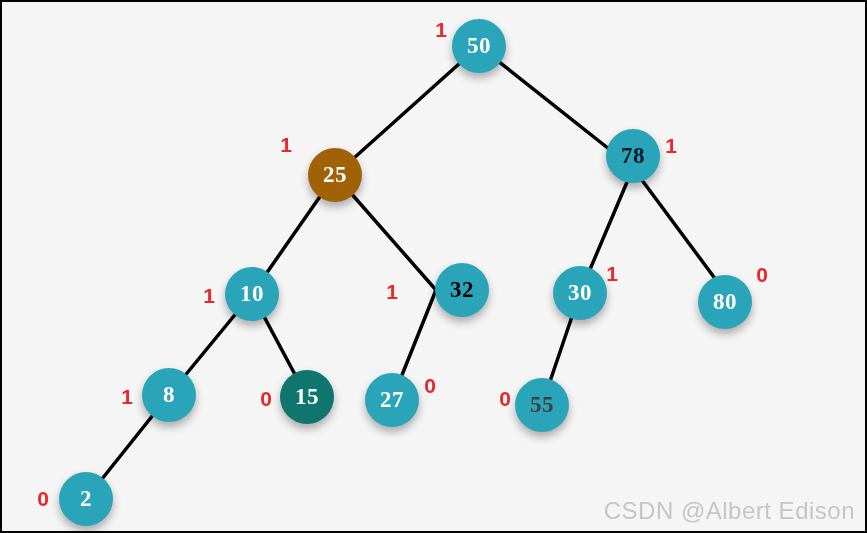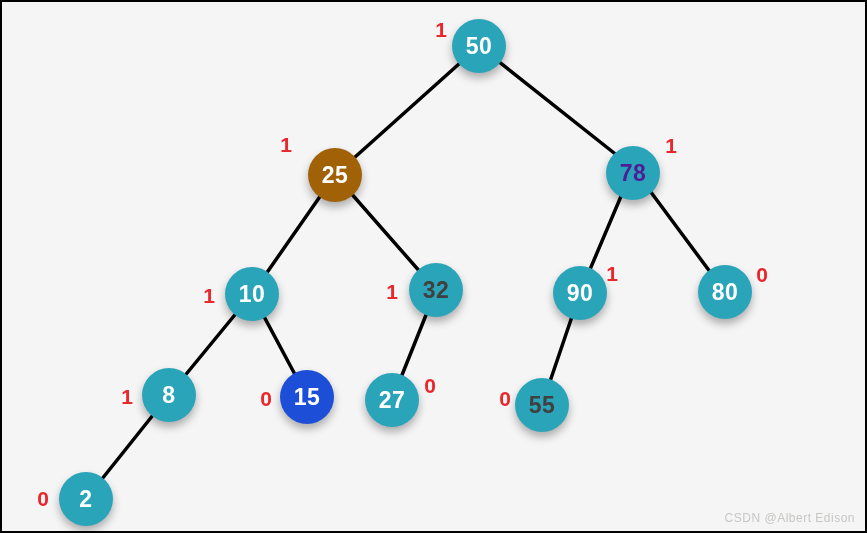--- a/index.html
+++ b/index.html
@@ -38,33 +38,34 @@
     border-radius: 50%;
     transform: translate(-50%, -50%);
     display: flex;
     align-items: center;
     justify-content: center;
     color: #fff;
     font-size: 23px;
     font-weight: bold;
     box-shadow: 0 5px 8px rgba(0,0,0,0.30);
     letter-spacing: 0.5px;
+    font-family: Liberation Serif, serif;
   }
   .node-flag {
     position: absolute;
     transform: translate(-50%, -50%);
     font-size: 21px;
     font-weight: bold;
     line-height: 1;
   }
   .watermark {
     position: absolute;
     right: 10px;
     bottom: 6px;
-    font-size: 12px;
+    font-size: 24px;
     color: #c6c6c4;
     letter-spacing: 0.5px;
   }
 </style>
 </head>
 <body>
 
 <div class="frame">
   <svg class="edges" xmlns="http://www.w3.org/2000/svg">
       <line x1="477" y1="44" x2="333" y2="173" stroke="#000000" stroke-width="3.5" stroke-linecap="round"></line>
@@ -77,33 +78,33 @@
       <line x1="250" y1="292" x2="305" y2="395" stroke="#000000" stroke-width="3.5" stroke-linecap="round"></line>
       <line x1="434" y1="288" x2="390" y2="398" stroke="#000000" stroke-width="3.5" stroke-linecap="round"></line>
       <line x1="578" y1="291" x2="540" y2="403" stroke="#000000" stroke-width="3.5" stroke-linecap="round"></line>
       <line x1="167" y1="393" x2="84" y2="497" stroke="#000000" stroke-width="3.5" stroke-linecap="round"></line>
     </svg>
   <div class="nodes">
       <div class="tree-node" style="left: 477px; top: 44px; background: rgb(42, 164, 185); color: rgb(255, 255, 255);">50</div>
       <div class="node-flag" style="left: 439px; top: 27px; color: rgb(232, 40, 44);">1</div>
       <div class="tree-node" style="left: 333px; top: 173px; background: #a16207; color: rgb(255, 255, 255);">25</div>
       <div class="node-flag" style="left: 284px; top: 142px; color: rgb(232, 40, 44);">1</div>
-      <div class="tree-node" style="left: 631px; top: 171px; background: rgb(42, 164, 185); color: #4c1d95;">78</div>
+      <div class="tree-node" style="left: 631px; top: 154px; background: rgb(42, 164, 185); color: #0f172a;">78</div>
       <div class="node-flag" style="left: 669px; top: 143px; color: rgb(232, 40, 44);">1</div>
       <div class="tree-node" style="left: 250px; top: 292px; background: rgb(42, 164, 185); color: rgb(255, 255, 255); text-align: center;">10</div>
       <div class="node-flag" style="left: 207px; top: 293px; color: rgb(232, 40, 44);">1</div>
-      <div class="tree-node" style="left: 434px; top: 288px; background: rgb(42, 164, 185); color: #404040;">32</div>
+      <div class="tree-node" style="left: 460px; top: 288px; background: rgb(42, 164, 185); color: #000000;">32</div>
       <div class="node-flag" style="left: 390px; top: 289px; color: rgb(232, 40, 44);">1</div>
-      <div class="tree-node" style="left: 578px; top: 291px; background: rgb(42, 164, 185); color: rgb(255, 255, 255);">90</div>
+      <div class="tree-node" style="left: 578px; top: 291px; background: rgb(42, 164, 185); color: rgb(255, 255, 255);">30</div>
       <div class="node-flag" style="left: 610px; top: 271px; color: rgb(232, 40, 44);">1</div>
-      <div class="tree-node" style="left: 723px; top: 290px; background: rgb(42, 164, 185); color: rgb(255, 255, 255);">80</div>
+      <div class="tree-node" style="left: 723px; top: 300px; background: rgb(42, 164, 185); color: rgb(255, 255, 255);">80</div>
       <div class="node-flag" style="left: 760px; top: 272px; color: rgb(232, 40, 44);">0</div>
       <div class="tree-node" style="left: 167px; top: 393px; background: rgb(42, 164, 185); color: rgb(255, 255, 255);">8</div>
       <div class="node-flag" style="left: 125px; top: 394px; color: rgb(232, 40, 44);">1</div>
-      <div class="tree-node" style="left: 305px; top: 395px; background: #1d4ed8; color: rgb(255, 255, 255);">15</div>
+      <div class="tree-node" style="left: 305px; top: 395px; background: #0f766e; color: rgb(255, 255, 255);">15</div>
       <div class="node-flag" style="left: 264px; top: 396px; color: rgb(232, 40, 44);">0</div>
       <div class="tree-node" style="left: 390px; top: 398px; background: rgb(42, 164, 185); color: rgb(255, 255, 255);">27</div>
       <div class="node-flag" style="left: 428px; top: 383px; color: rgb(232, 40, 44);">0</div>
       <div class="tree-node" style="left: 540px; top: 403px; background: rgb(42, 164, 185); color: #404040;">55</div>
       <div class="node-flag" style="left: 503px; top: 396px; color: rgb(232, 40, 44);">0</div>
       <div class="tree-node" style="left: 84px; top: 497px; background: rgb(42, 164, 185); color: rgb(255, 255, 255);">2</div>
       <div class="node-flag" style="left: 41px; top: 496px; color: rgb(232, 40, 44);">0</div>
     </div>
   <div class="watermark">CSDN @Albert Edison</div>
 </div>

